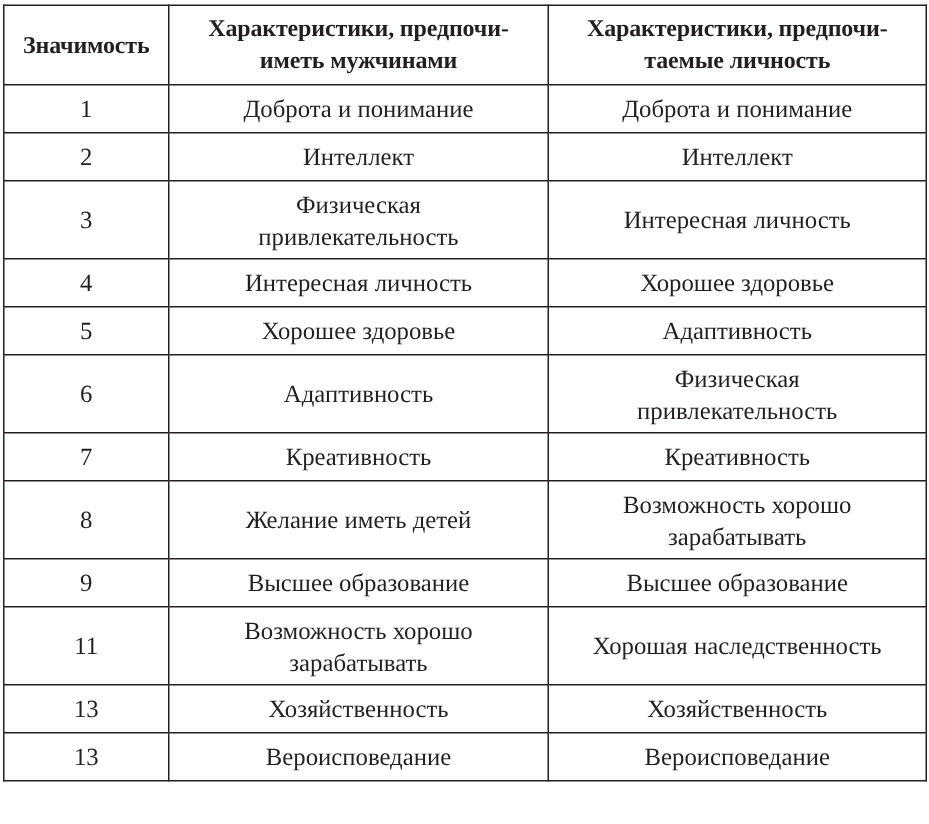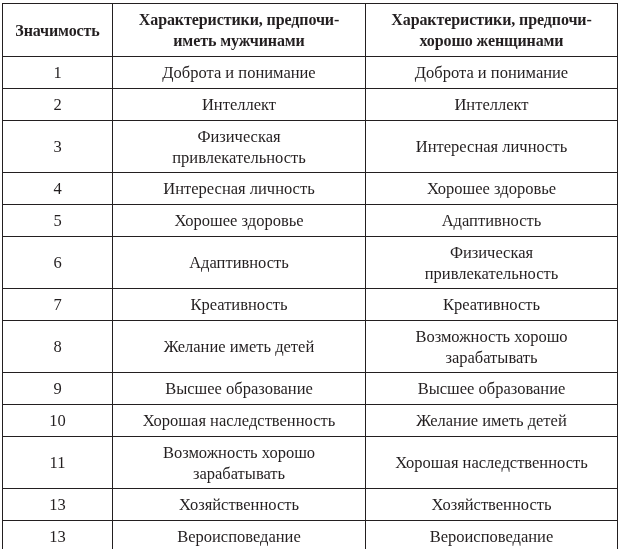--- a/index.html
+++ b/index.html
@@ -57,21 +57,21 @@
   </colgroup>
   <thead>
     <tr class="hdr">
       <th class="col-rank">Значимость</th>
       <th>
         <div>Характеристики, предпочи-</div>
         <div>иметь мужчинами</div>
       </th>
       <th>
         <div>Характеристики, предпочи-</div>
-        <div>хорошо женщинами</div>
+        <div>таемые личность</div>
       </th>
     </tr>
   </thead>
   <tbody>
     <tr class="r1">
       <td>1</td>
       <td>Доброта и понимание</td>
       <td>Доброта и понимание</td>
     </tr>
     <tr class="r1">
@@ -116,25 +116,20 @@
       <td>
         <div>Возможность хорошо</div>
         <div>зарабатывать</div>
       </td>
     </tr>
     <tr class="r1">
       <td>9</td>
       <td>Высшее образование</td>
       <td>Высшее образование</td>
     </tr>
-    <tr class="r1">
-      <td>10</td>
-      <td>Хорошая наследственность</td>
-      <td>Желание иметь детей</td>
-    </tr>
     <tr class="r2">
       <td>11</td>
       <td>
         <div>Возможность хорошо</div>
         <div>зарабатывать</div>
       </td>
       <td>Хорошая наследственность</td>
     </tr>
     <tr class="r1">
       <td>13</td>

